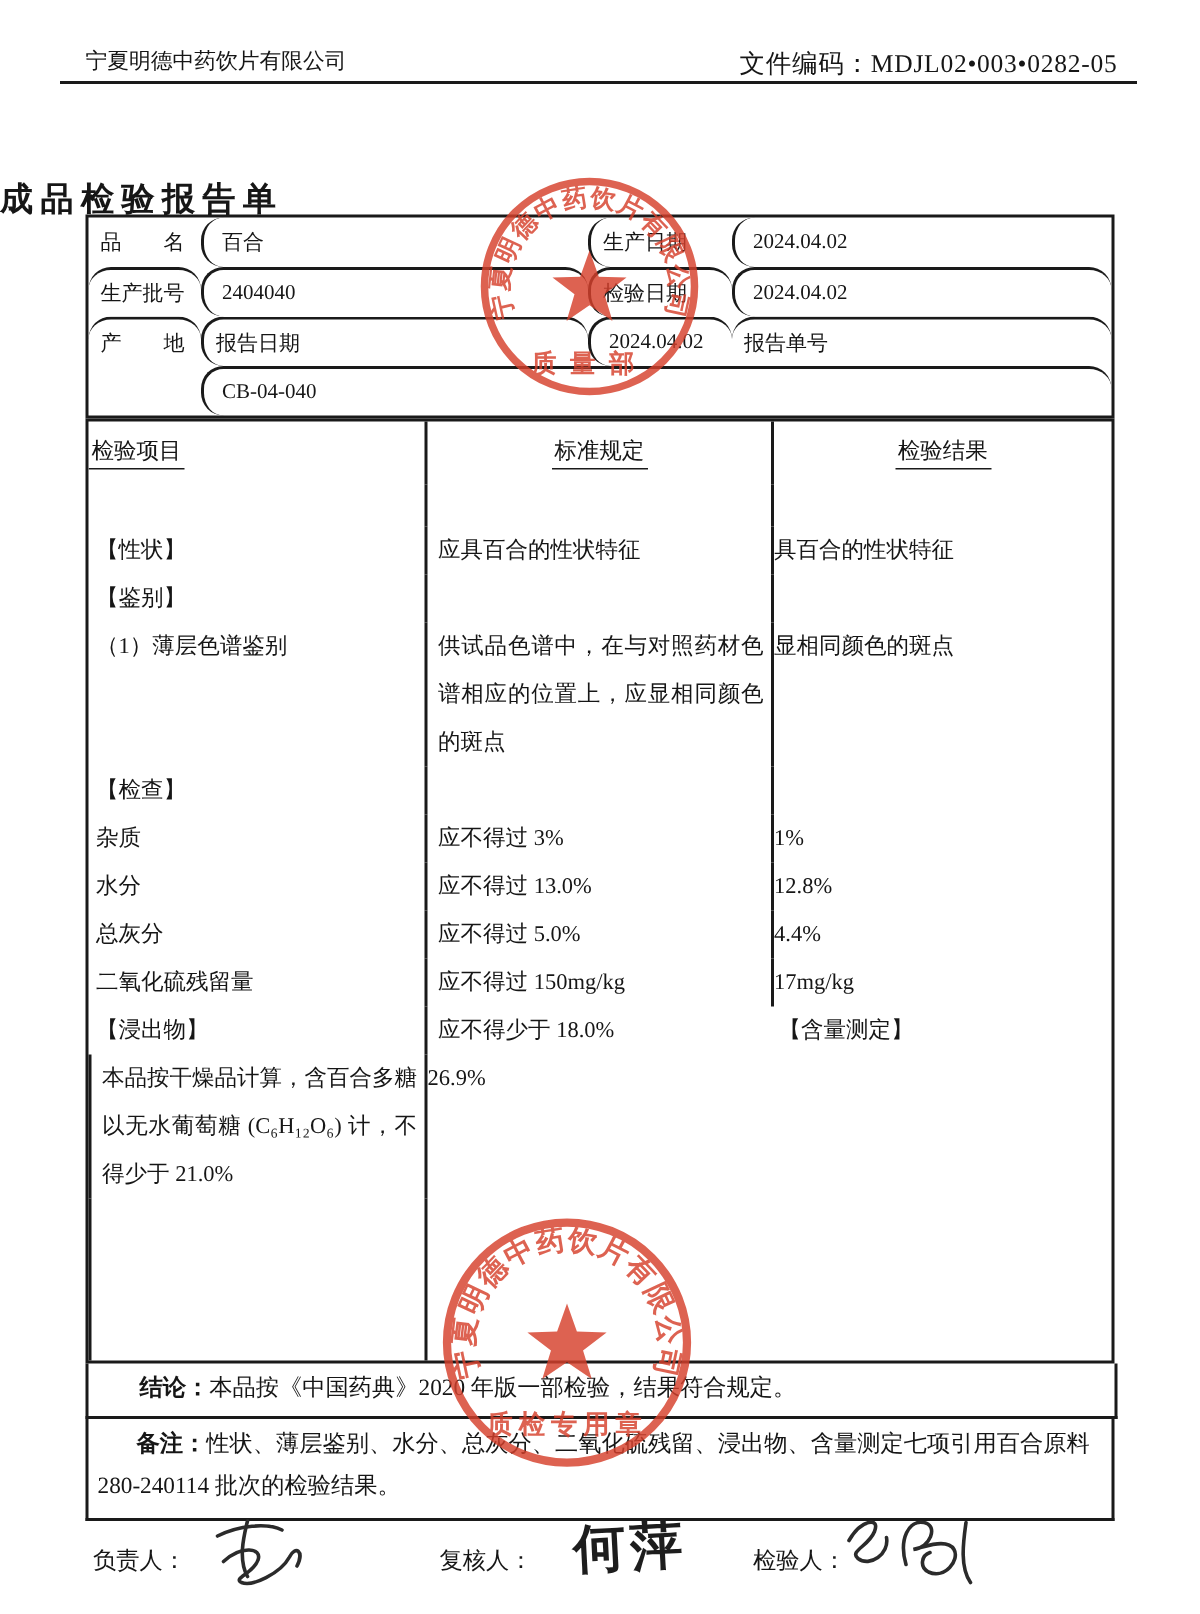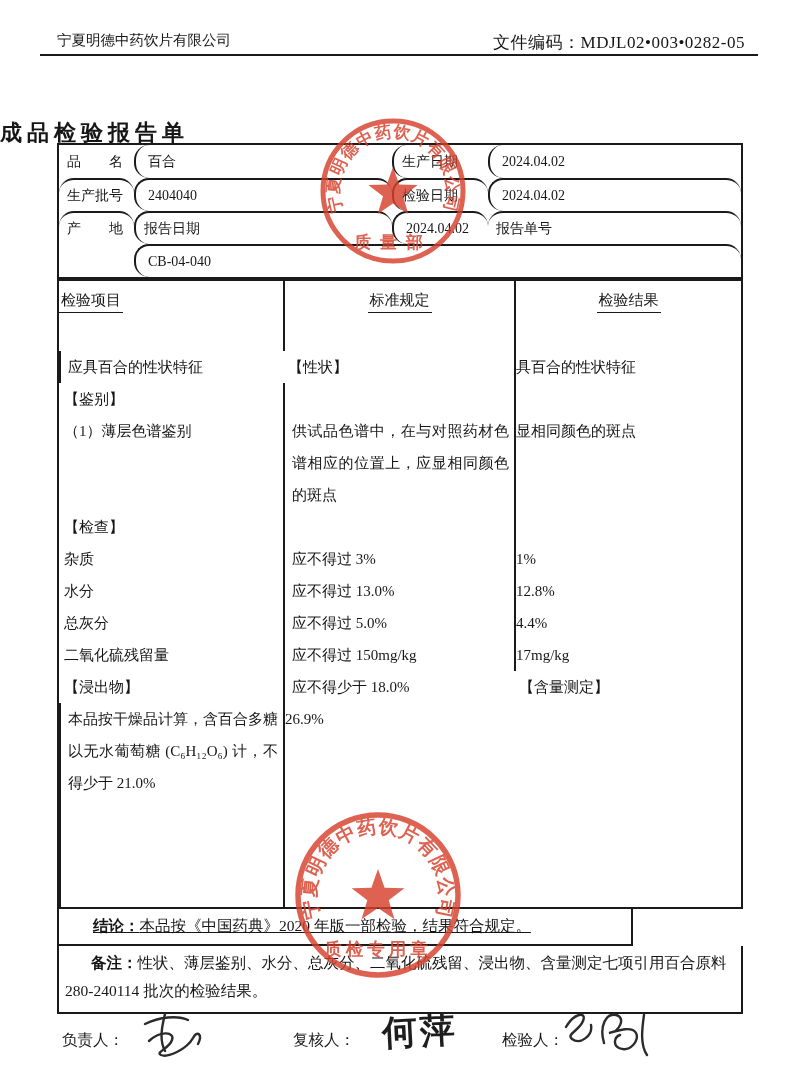--- a/index.html
+++ b/index.html
@@ -33,23 +33,23 @@
   .t2 .cell{box-sizing:border-box;font-size:15px;line-height:32px;overflow:hidden;}
   .t2 .bl{border-left:2px solid #1a1a1a;}
   .t2 .th{display:flex;align-items:center;line-height:normal;}
   .t2 .th.center{justify-content:center;}
   .t2 .th .u{border-bottom:1px solid #1a1a1a;padding:0 2px 2px 2px;}
   .t2 .item{padding-left:5px;}
   .t2 .std{padding-left:7px;padding-right:5px;text-align:justify;}
   .t2 .res{padding-left:0;padding-right:4px;}
 
   .concl{
-    position:absolute;left:57px;top:909px;width:576px;height:37px;box-sizing:border-box;
+    position:absolute;left:57px;top:909px;width:688px;height:37px;box-sizing:border-box;
     border:2px solid #1a1a1a;border-top:none;font-size:15.5px;line-height:33px;
-    padding-left:8px;text-indent:26px;overflow:hidden;white-space:nowrap;text-decoration:underline;
+    padding-left:8px;text-indent:26px;overflow:hidden;white-space:nowrap;
   }
   .remark{
     position:absolute;left:57px;top:946px;width:686px;height:68px;box-sizing:border-box;
     border:2px solid #1a1a1a;border-top:none;font-size:15.5px;line-height:28px;
     padding:3px 8px 0 6px;text-indent:26px;
   }
   .blabel{font-weight:bold;}
 
   
   .sig-label{position:absolute;font-size:15.5px;top:1030px;}
@@ -100,22 +100,22 @@
         <span class="u">标准规定</span>
       </div>
     <div class="cell th bl center">
         <span class="u">检验结果</span>
       </div>
 
     <div class="cell"></div>
       <div class="cell bl"></div>
       <div class="cell bl"></div>
 
+    <div class="cell item">【性状】</div>
     <div class="cell bl std">应具百合的性状特征</div>
-    <div class="cell item">【性状】</div>
     <div class="cell bl res">具百合的性状特征</div>
 
     <div class="cell item">【鉴别】</div>
     <div class="cell bl std"></div>
     <div class="cell bl res"></div>
 
     <div class="cell item">（1）薄层色谱鉴别</div>
     <div class="cell bl std">供试品色谱中，在与对照药材色谱相应的位置上，应显相同颜色的斑点</div>
     <div class="cell bl res">显相同颜色的斑点</div>
 

